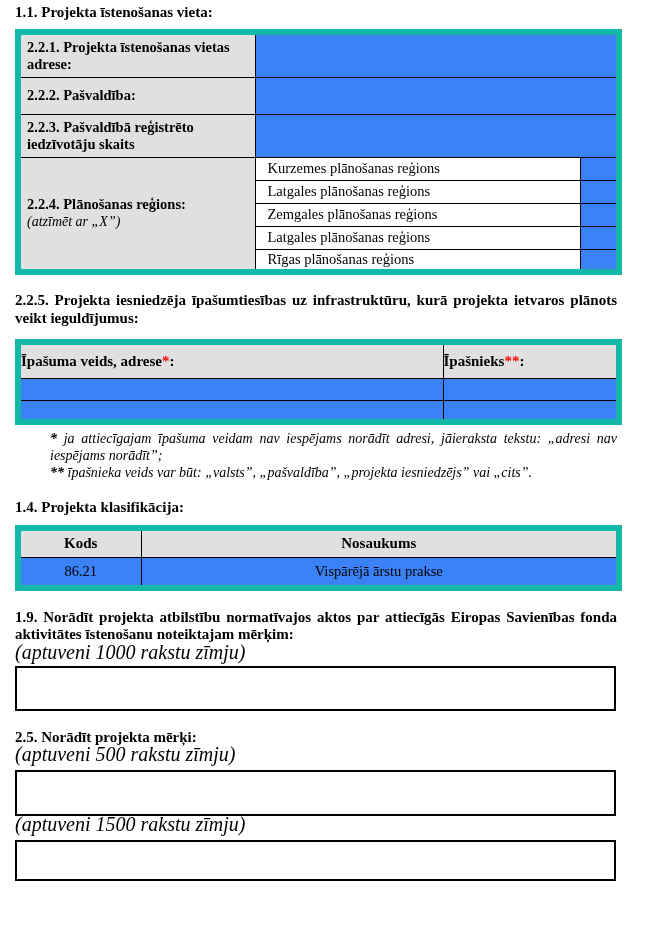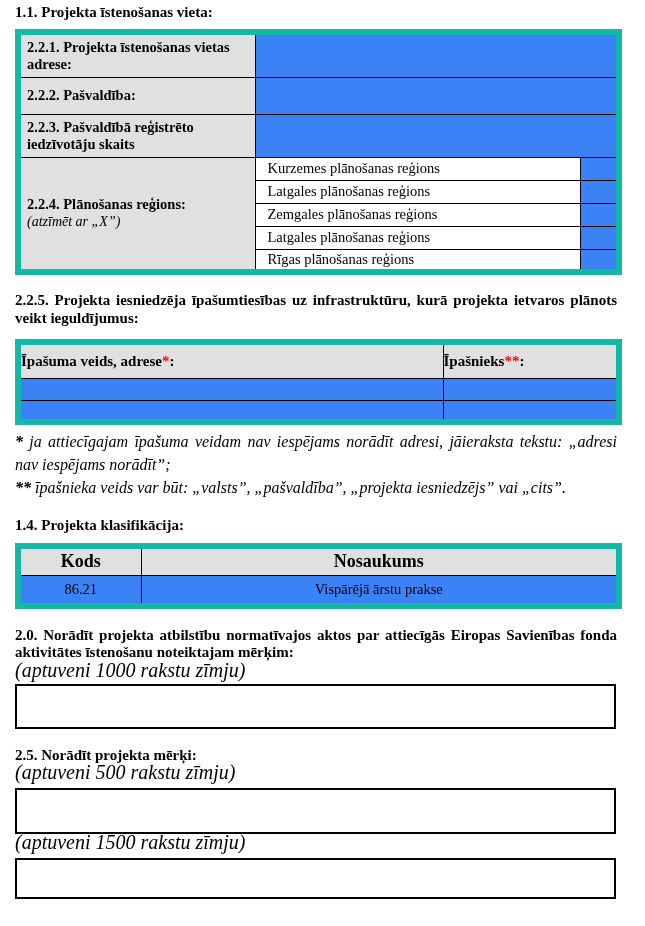--- a/index.html
+++ b/index.html
@@ -58,31 +58,32 @@
   
   .h225 { margin-top: 17px; }
   .t2 { margin-top: 12px; }
   .t2 .hdr td { height: 36px; text-align: left; font-weight: bold; font-size: 15px; }
   .t2 .drow td { height: 22px; }
   .red { color: #ff0000; }
 
   .footnotes { margin-top: 5px; }
   .fn {
     font-style: italic;
-    font-size: 16px;
-    line-height: 23px;
+    font-size: 14px;
+    line-height: 17px;
     text-align: justify;
+    margin-left: 35px;
   }
   .fn .mk { font-weight: bold; font-style: italic; }
 
   
   .h23 { margin-top: 18px; }
   .t3 { margin-top: 8px; }
   .t3 td { text-align: center; }
-  .t3 .hdr td { height: 30px; font-weight: bold; font-size: 18px; }
+  .t3 .hdr td { height: 30px; font-weight: bold; font-size: 15px; }
   .t3 .drow td { height: 30px; font-size: 14.5px; }
 
   
   .h24 { margin-top: 18px; }
   .h25 { margin-top: 18px; }
   .h26 { margin-top: 20px; }
   .txtbox {
     width: 601px;
     border: 2px solid #000;
     background: #fff;
@@ -186,21 +187,21 @@
         <td class="shade">Kods</td>
         <td class="shade">Nosaukums</td>
       </tr>
       <tr class="drow">
         <td class="val">86.21</td>
         <td class="val">Vispārējā ārstu prakse</td>
       </tr>
     </tbody>
   </table>
 
-  <div class="h just h24">2.0. Norādīt projekta atbilstību normatīvajos aktos par attiecīgās Eiropas Savienības fonda aktivitātes īstenošanu noteiktajam mērķim:</div>
+  <div class="h just h24">1.9. Norādīt projekta atbilstību normatīvajos aktos par attiecīgās Eiropas Savienības fonda aktivitātes īstenošanu noteiktajam mērķim:</div>
   <div class="note">(aptuveni 1000 rakstu zīmju)</div>
   <div class="txtbox box1"></div>
 
   <div class="h h25">2.5. Norādīt projekta mērķi:</div>
   <div class="note">(aptuveni 500 rakstu zīmju)</div>
   <div class="txtbox box2"></div>
 
   <div class="note">(aptuveni 1500 rakstu zīmju)</div>
   <div class="txtbox box3"></div>
 

